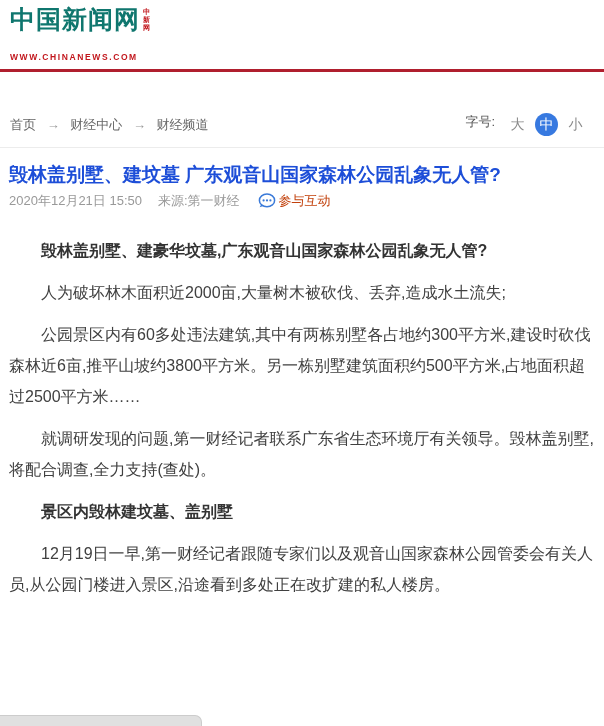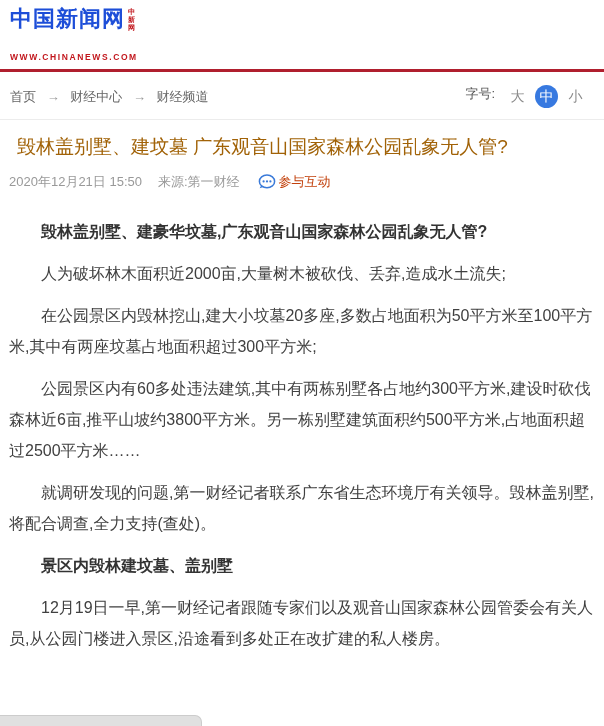--- a/index.html
+++ b/index.html
@@ -9,24 +9,24 @@
     background: #ffffff;
     font-family: "Liberation Sans", sans-serif;
     position: relative;
     overflow: hidden;
   }
   
   .header { padding: 7px 10px 0 10px; }
   .logo-block { display: inline-block; cursor: pointer; }
   .logo-row { display: flex; align-items: flex-start; }
   .logo-main {
-    color: #1d4ed8;
+    color: #0f766e;
     font-family: "DejaVu Serif", serif;
     font-weight: bold;
-    font-size: 22px;
+    font-size: 25px;
     line-height: 1.0;
     letter-spacing: 1px;
   }
   .logo-seal {
     display: inline-block;
     width: 11px;
     margin-left: 3px;
     margin-top: 1px;
     color: #c2171d;
     font-size: 7px;
@@ -39,43 +39,44 @@
     font-size: 8.5px;
     font-weight: bold;
     letter-spacing: 1.6px;
     margin-top: 20px;
   }
   .red-line { height: 3px; background: #b01f2e; margin-top: 5px; }
   
   .crumb-row {
     display: flex; justify-content: space-between; align-items: center;
     padding: 13px 14px 11px 10px;
+    margin-top: 28px;
   }
   .breadcrumb { font-size: 13px; color: #666; }
   .breadcrumb a { color: #666; text-decoration: none; cursor: pointer; }
   .breadcrumb .sep { color: #999; margin: 0 7px; }
   .fontsize { display: flex; align-items: flex-start; font-size: 13px; color: #555; }
   .fontsize .fs-label { margin-right: 8px; }
   .fs-btn {
     background: none; border: none; padding: 0; margin: 0 3px;
     width: 23px; height: 23px; border-radius: 50%;
     display: flex; align-items: center; justify-content: center;
     font-size: 14px; color: #8a8a8a; cursor: pointer;
     font-family: "Liberation Sans", sans-serif;
   }
   .fs-btn.active { background: #3779e0; color: #ffffff; }
   .divider { height: 1px; background: #ececec; }
   
   .main { padding: 0 9px; }
   .title {
-    font-size: 19px; font-weight: normal; color: #a16207;
-    margin: 14px 0 0 8px; line-height: 1.35;
+    font-size: 19px; font-weight: bold; color: #1d4ed8;
+    margin: 14px 0 0 0; line-height: 1.35;
   }
   .meta {
-    margin-top: 13px;
+    margin-top: 4px;
     display: flex; align-items: center;
     font-size: 13px; color: #999;
   }
   .meta .date { margin-right: 16px; }
   .meta .source { margin-right: 18px; }
   .interact {
     color: #c2410c; text-decoration: none; cursor: pointer;
     display: inline-flex; align-items: center;
   }
   .interact svg { margin-right: 3px; display: block; }
@@ -142,21 +143,20 @@
         <circle cx="9" cy="7.4" r="1.1" fill="#3a7ad9"></circle>
         <circle cx="12.4" cy="7.4" r="1.1" fill="#3a7ad9"></circle>
       </svg>
       <span>参与互动</span>
     </a>
   </div>
 
   <article class="article-body">
       <p class="para bold">毁林盖别墅、建豪华坟墓,广东观音山国家森林公园乱象无人管?</p>
       <p class="para">人为破坏林木面积近2000亩,大量树木被砍伐、丢弃,造成水土流失;</p>
-      <p class="para">在公园景区内毁林挖山,建大小坟墓20多座,多数占地面积为50平方米至100平方米,其中有两座坟墓占地面积超过300平方米;</p>
       <p class="para">公园景区内有60多处违法建筑,其中有两栋别墅各占地约300平方米,建设时砍伐森林近6亩,推平山坡约3800平方米。另一栋别墅建筑面积约500平方米,占地面积超过2500平方米……</p>
       <p class="para">就调研发现的问题,第一财经记者联系广东省生态环境厅有关领导。毁林盖别墅,将配合调查,全力支持(查处)。</p>
       <p class="para bold">景区内毁林建坟墓、盖别墅</p>
       <p class="para">12月19日一早,第一财经记者跟随专家们以及观音山国家森林公园管委会有关人员,从公园门楼进入景区,沿途看到多处正在改扩建的私人楼房。</p>
     </article>
 </div>
 
 <div class="status-bubble"></div>
 
 </body></html>

